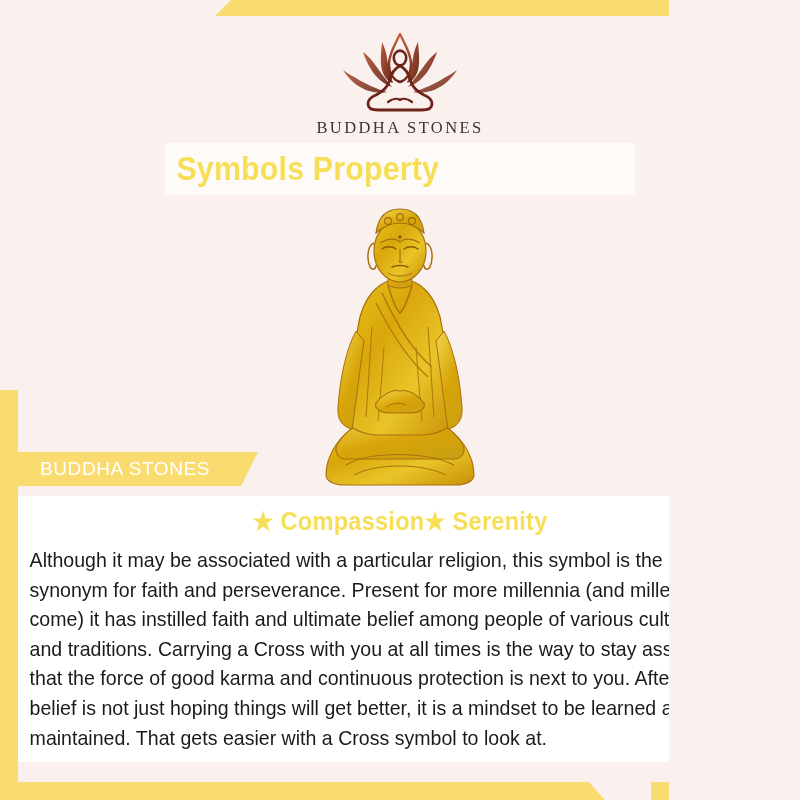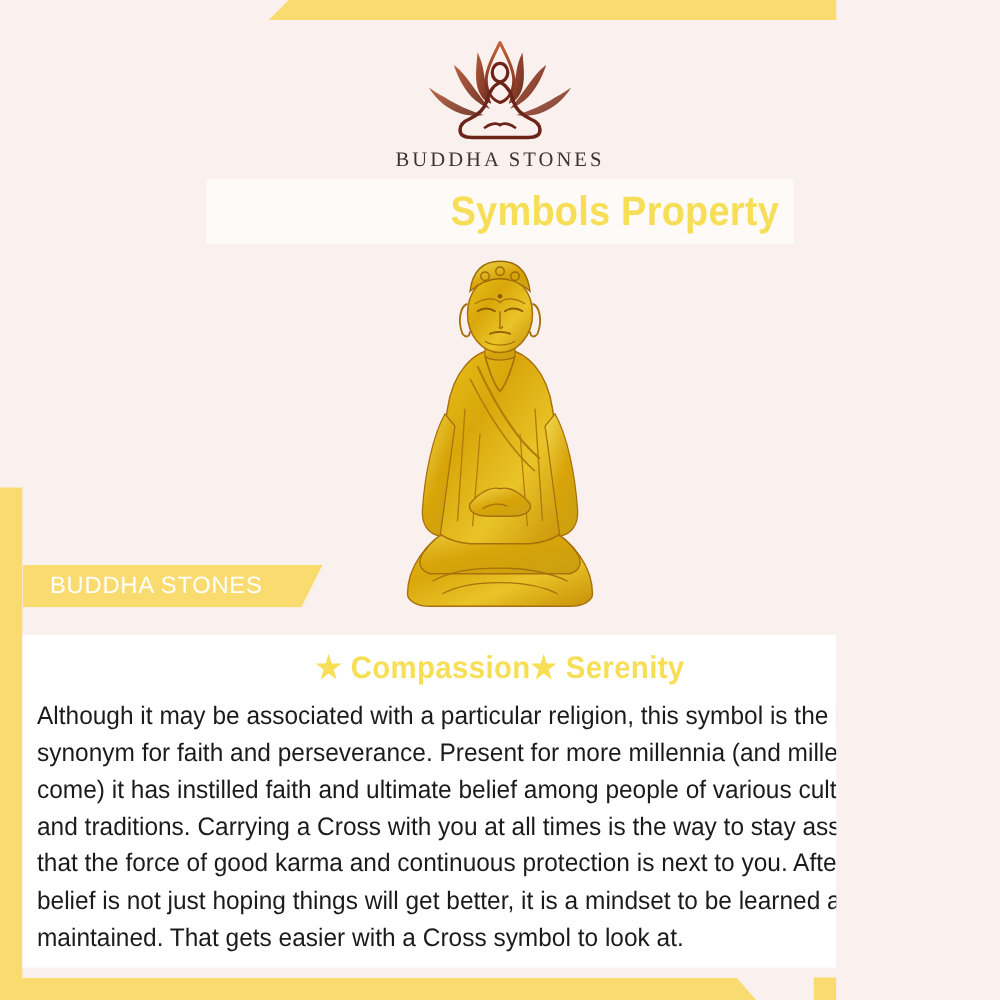--- a/index.html
+++ b/index.html
@@ -96,21 +96,21 @@
   
   .title-box {
     position: absolute;
     left: 147px;
     top: 127px;
     width: 470px;
     height: 52px;
     background: #fdfaf8;
     display: flex;
     align-items: center;
-    justify-content: flex-end;
+    justify-content: flex-start;
   }
   .title-text {
     font-family: "Liberation Sans Narrow", "Liberation Sans", sans-serif;
     font-size: 33px;
     font-weight: bold;
     color: #f7de57;
     letter-spacing: 0.2px;
     transform: scaleX(0.92);
     white-space: nowrap;
   }
@@ -150,21 +150,21 @@
     letter-spacing: 0.6px;
     padding-left: 22px;
     font-weight: 400;
     white-space: nowrap;
   }
 
   
   .body-panel {
     position: absolute;
     left: 18px;
-    top: 508px;
+    top: 496px;
     width: 764px;
     height: 266px;
     background: #ffffff;
   }
 
   .headline {
     text-align: center;
     margin: 0;
     padding-top: 11px;
     font-family: "Liberation Sans Narrow", "Liberation Sans", sans-serif;

